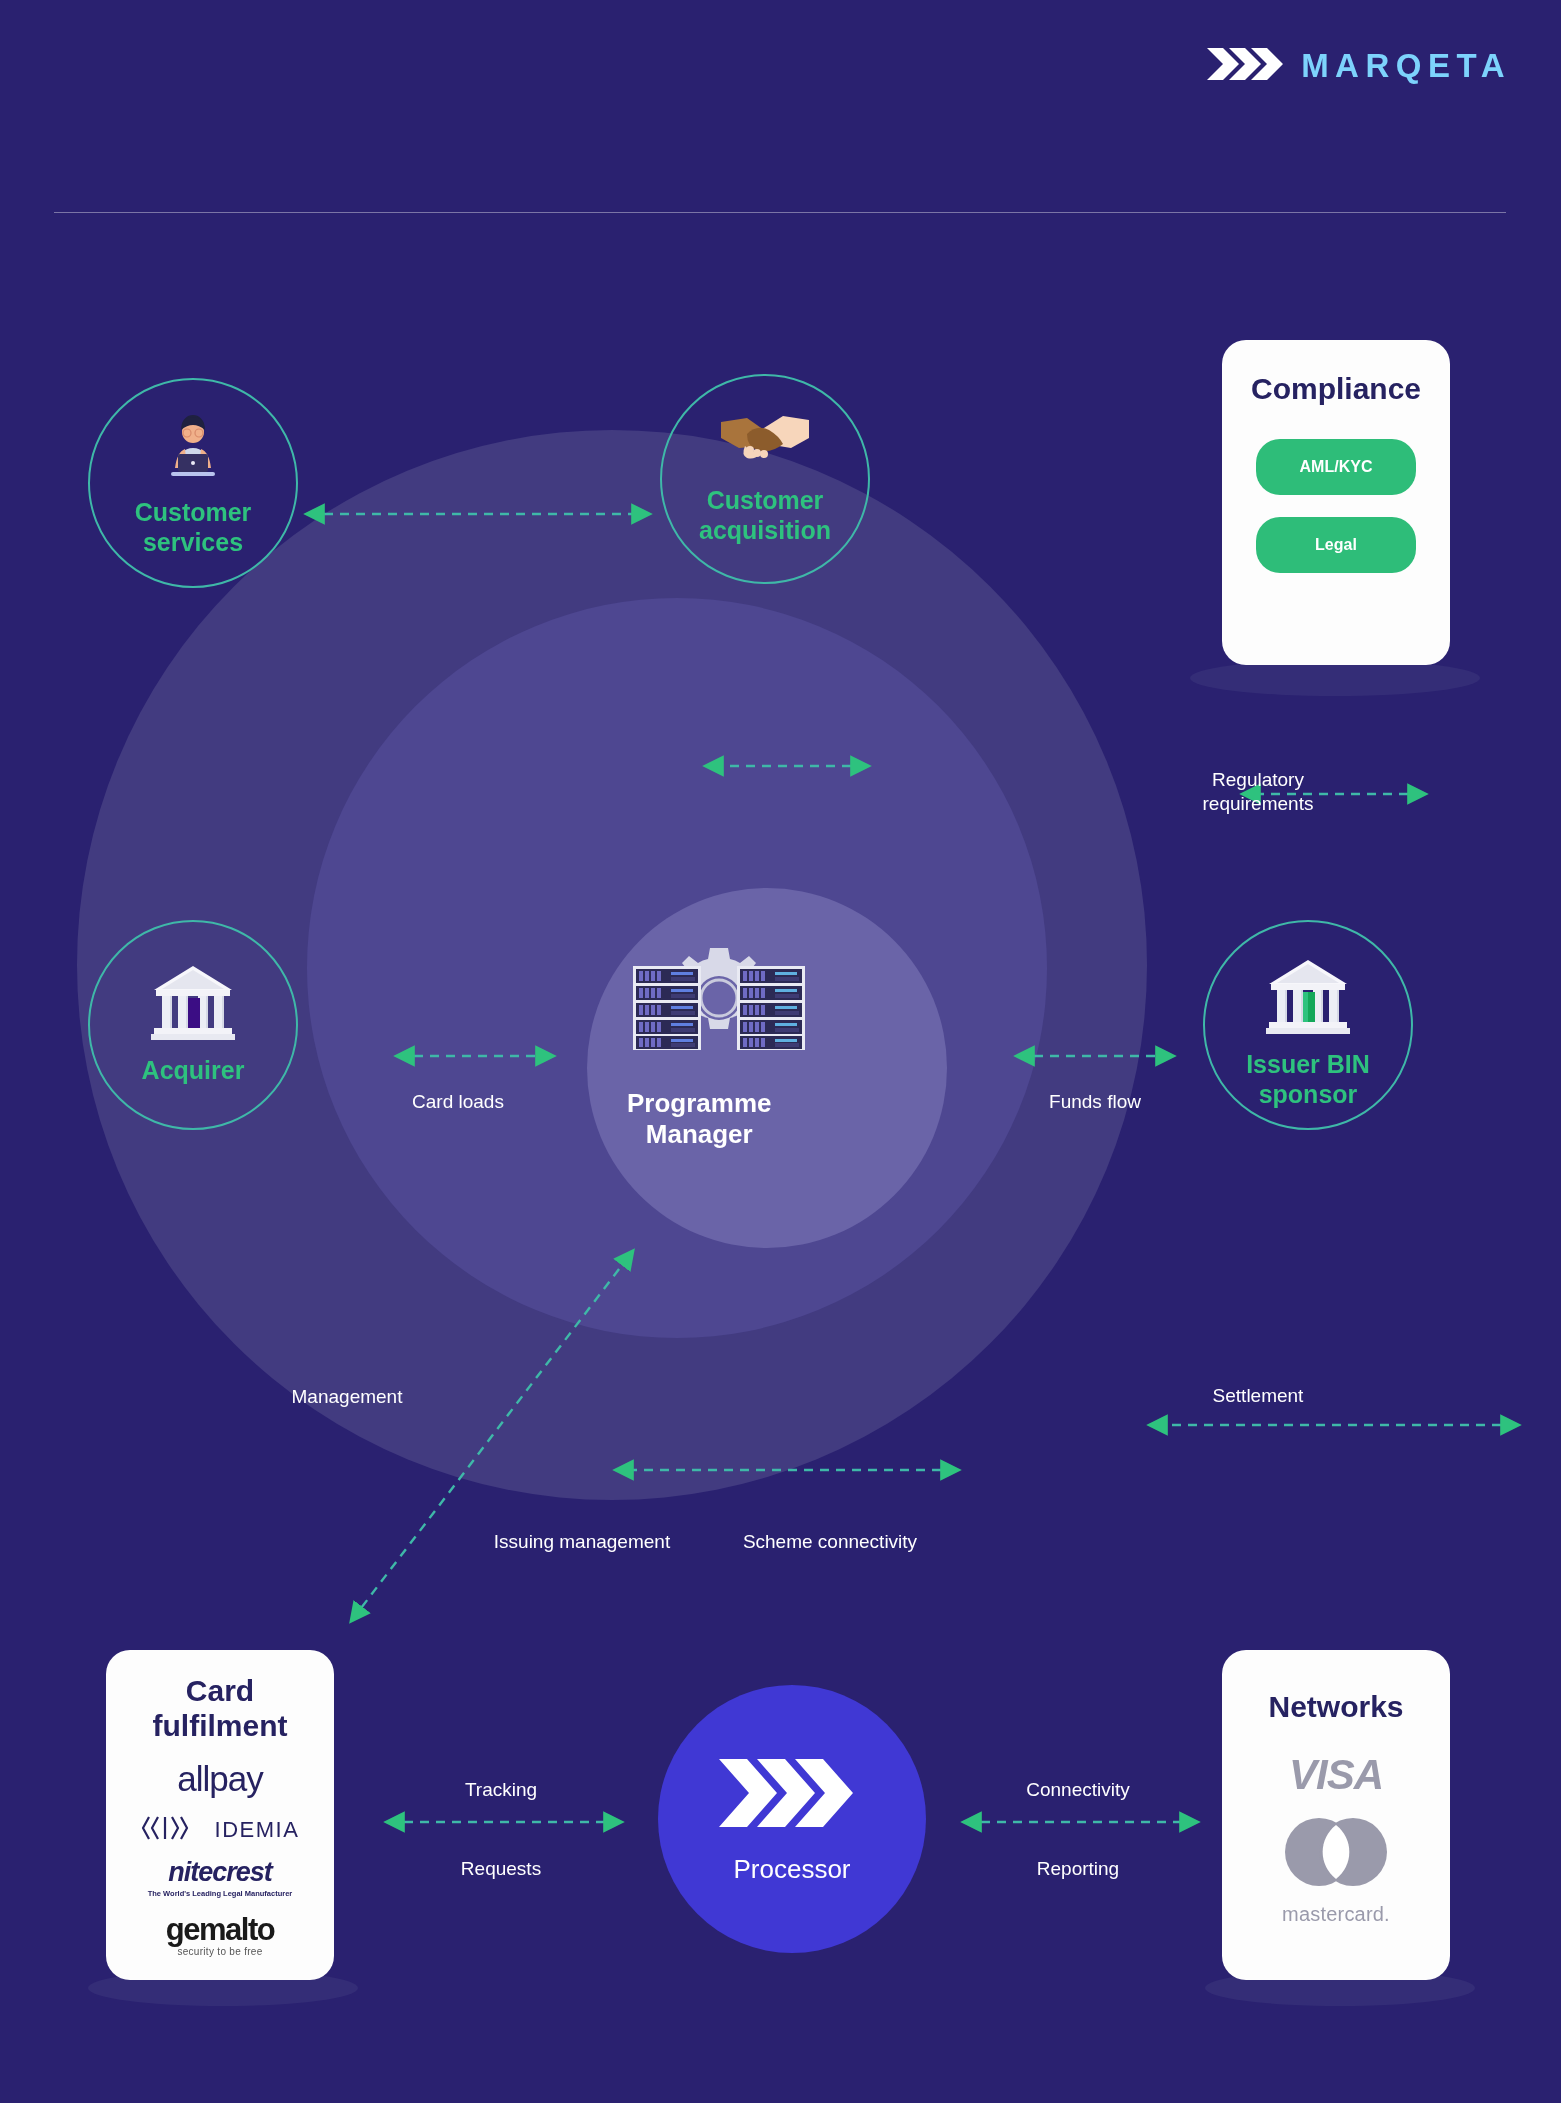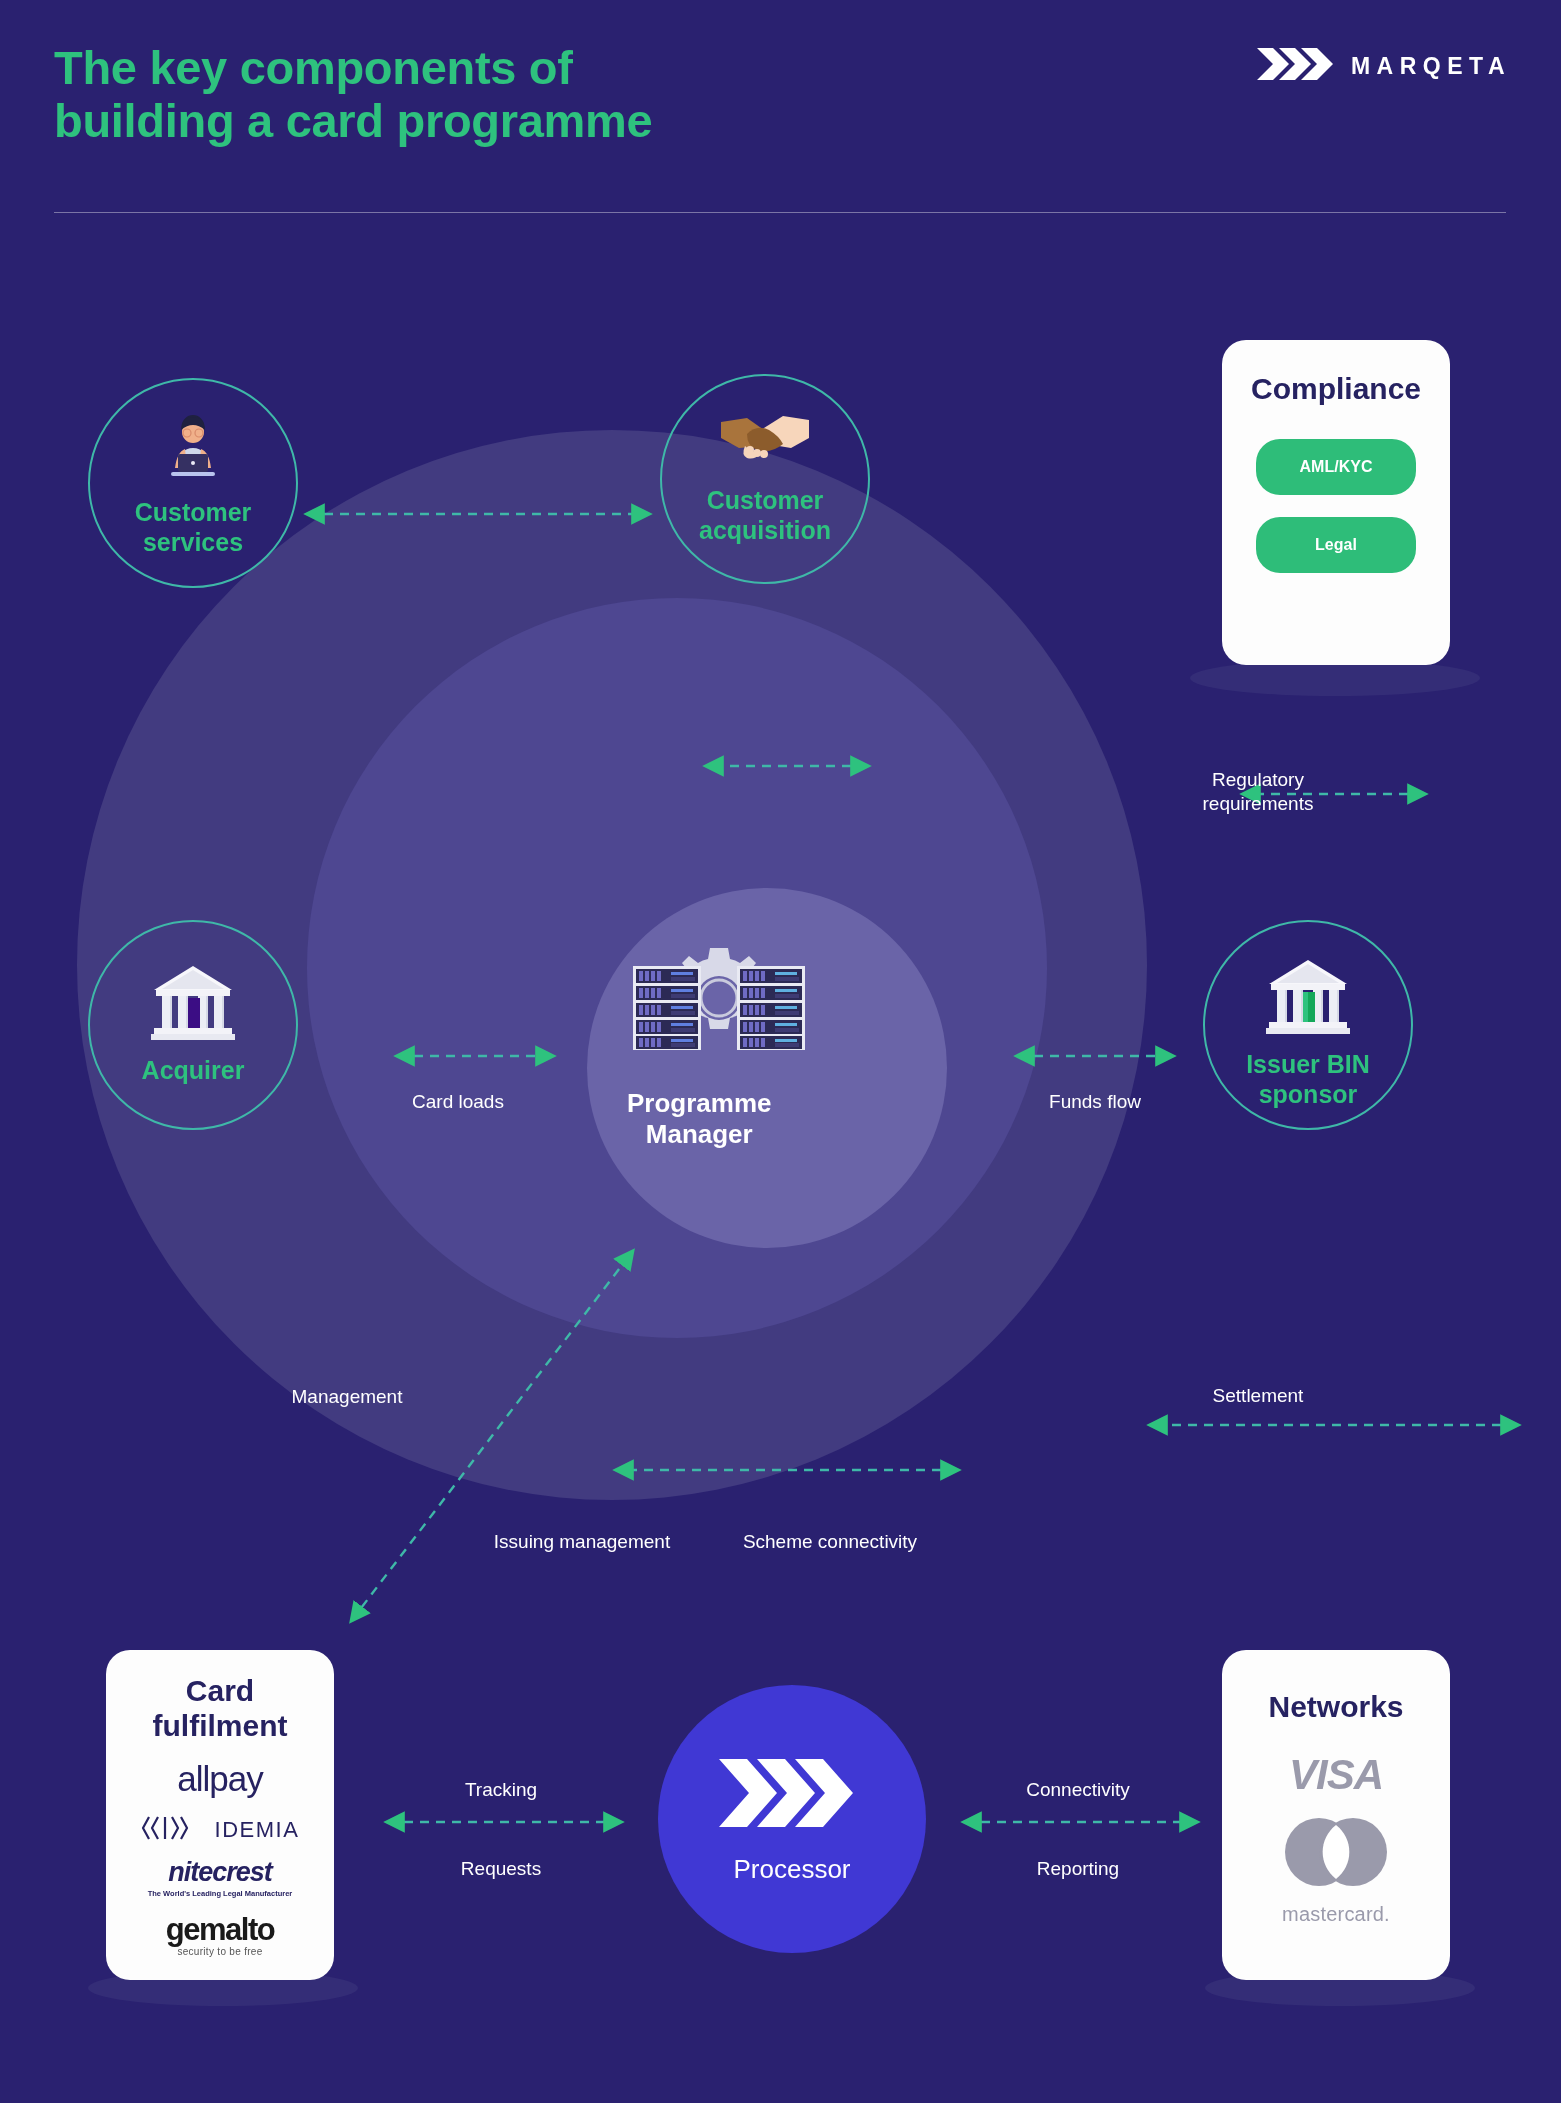--- a/index.html
+++ b/index.html
@@ -17,21 +17,21 @@
   
   #header { position:absolute; left:0; top:0; width:1561px; height:230px; }
   #page-title {
     position:absolute; left:54px; top:42px;
     font-size:47px; line-height:1.12; font-weight:700;
     color:#2ec27e; letter-spacing:-0.3px;
     white-space:pre-line;
   }
   #brand-logo { position:absolute; right:50px; top:44px; display:flex; align-items:center; gap:16px; }
   #brand-wordmark {
-    font-size:23px; font-weight:700; letter-spacing:6.5px; color:#ffffff;
+    font-size:33px; font-weight:700; letter-spacing:6.5px; color:#7dd3fc;
   }
   #header-rule {
     position:absolute; left:54px; top:212px; width:1452px; height:1px;
     background:rgba(255,255,255,0.38);
   }
 
   
   .bg-circle { position:absolute; border-radius:50%; }
   #ring-outer { left:77px;  top:430px;  width:1070px; height:1070px; background:#423b80; }
   #ring-mid   { left:307px; top:598px;  width:740px;  height:740px;  background:#4e4791; }
@@ -126,22 +126,20 @@
     text-align:center; white-space:pre-line;
   }
 
   
   #arrow-layer { position:absolute; left:0; top:0; width:1561px; height:2103px; pointer-events:none; }
 </style>
 </head>
 <body>
 
 <div id="header">
-  <div id="page-title">The key components of
-building a card programme</div>
   <div id="brand-logo">
     <span>
       <svg width="80" height="40" viewBox="0 0 80 40" aria-hidden="true">
         <g fill="#ffffff">
           <path d="M2 4 L18 4 L34 20 L18 36 L2 36 L18 20 Z"></path>
           <path d="M24 4 L40 4 L56 20 L40 36 L24 36 L40 20 Z"></path>
           <path d="M46 4 L62 4 L78 20 L62 36 L46 36 L62 20 Z"></path>
         </g>
       </svg>
     </span>

